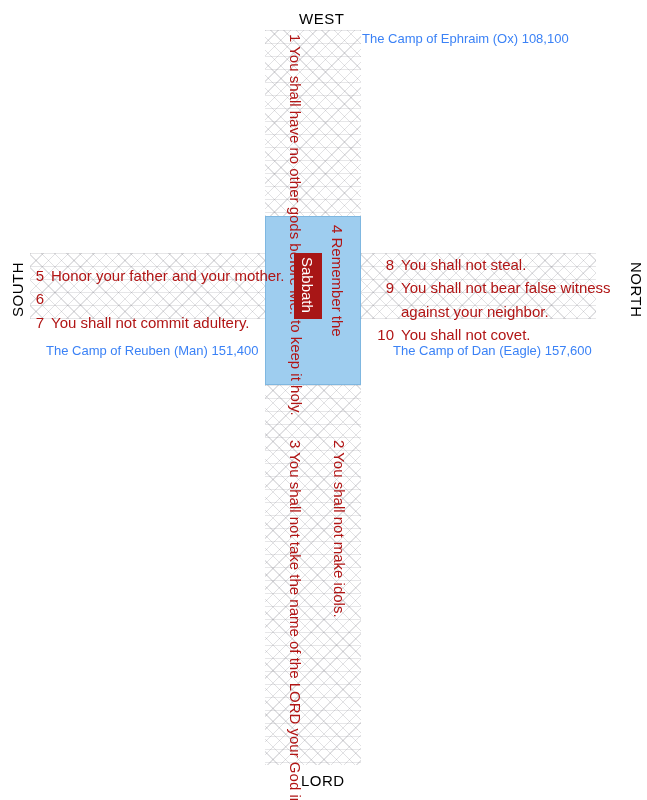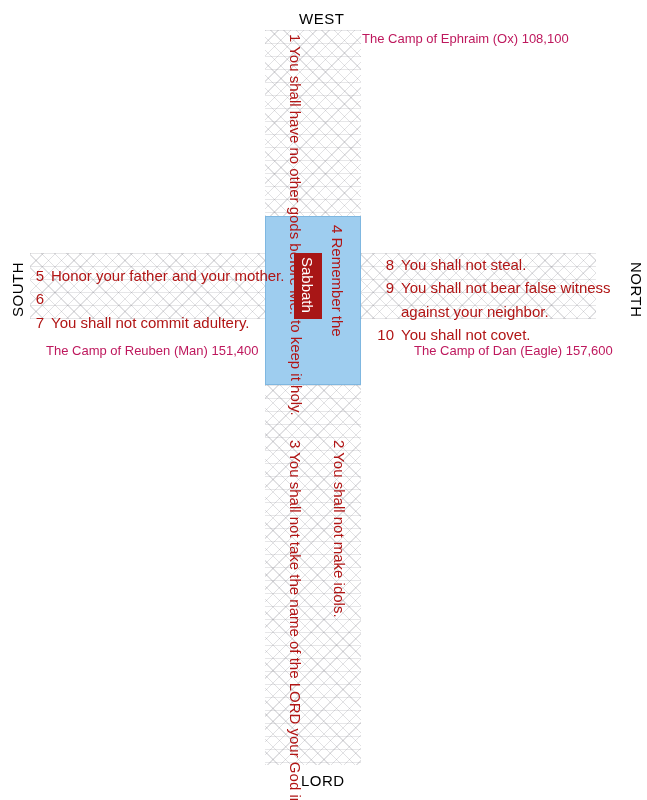--- a/index.html
+++ b/index.html
@@ -117,26 +117,26 @@
     text-align: right;
     margin-right: 7px;
     flex: none;
   }
   .list-txt { white-space: nowrap; }
   .list-sub { margin-left: 29px; white-space: nowrap; }
 
   
   .camp {
     position: absolute;
-    color: #be185d;
+    color: #3b82f6;
     font-size: 13px;
     white-space: nowrap;
   }
   .camp-ephraim { left: 362px; top: 31px; }
-  .camp-dan     { left: 414px; top: 343px; }
+  .camp-dan     { left: 393px; top: 343px; }
   .camp-reuben  { left: 46px;  top: 343px; }
   .camp-judah   { left: 362px; top: 428px; }
 </style>
 </head>
 <body>
 
 <div class="stage">
 
   <div class="compass compass-west">WEST</div>
   <div class="compass compass-east">LORD</div>

